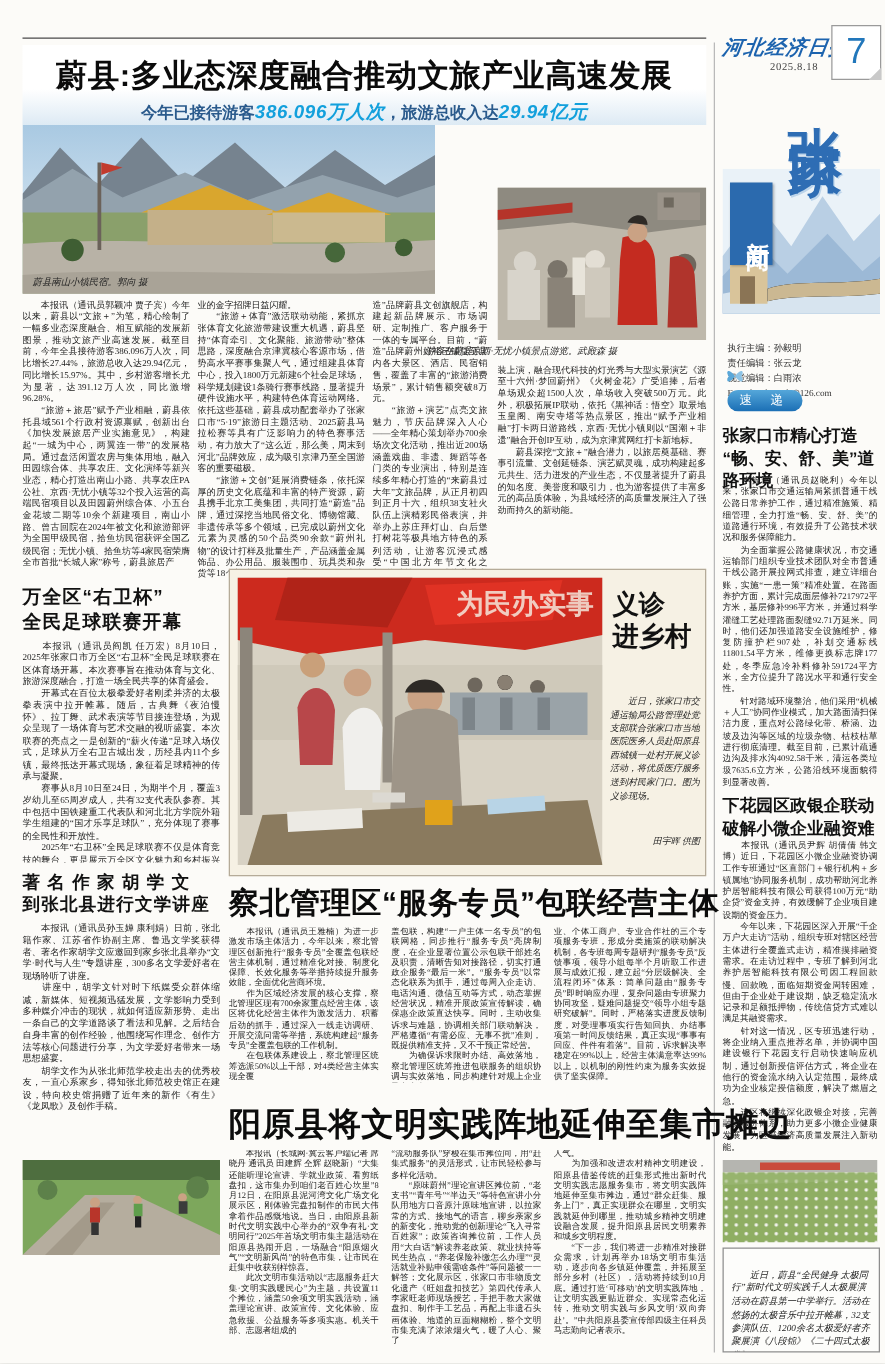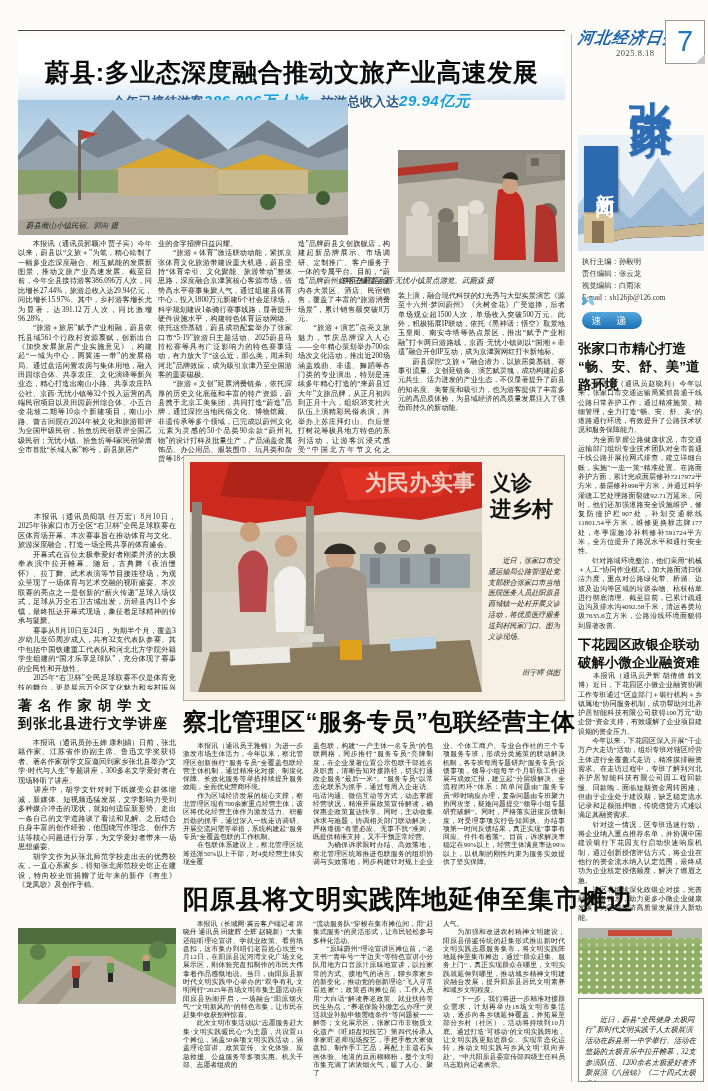--- a/index.html
+++ b/index.html
@@ -37,21 +37,21 @@
   .clinic-box{border:1px solid #b5ab99;background:#f6f1e4;}
   .clinic-title{font-weight:900;font-size:21px;line-height:1.25;color:#111;}
   .clinic-cap{font-size:7.2px;line-height:1.5;font-style:italic;color:#222;white-space:pre-line;}
   
   .region-vert{writing-mode:vertical-rl;text-orientation:upright;font-weight:900;font-size:44px;
                color:#2e6db4;letter-spacing:10px;font-family:"Liberation Sans",sans-serif;
                text-shadow:1px 1px 0 #bcd4ea;}
   .news-box{background:#2b6aae;color:#fff;writing-mode:vertical-rl;text-orientation:upright;
             font-weight:bold;font-size:19px;letter-spacing:4px;text-align:center;
             font-family:"Liberation Sans",sans-serif;box-shadow:1px 1px 2px rgba(0,0,0,.3);}
-  .credits{font-size:7.4px;line-height:1.6;color:#333;}
+  .credits{font-size:7.4px;line-height:1.6;color:#333;margin-top:17px;}
   .badge{background:linear-gradient(#55a7da,#1b6fb5);color:#fff;border-radius:9px;font-size:10px;
          letter-spacing:6px;text-align:center;line-height:17px;font-family:"Liberation Sans",sans-serif;}
   .side-title{font-family:"Liberation Sans",sans-serif;font-weight:bold;font-size:13.5px;line-height:1.35;
               color:#111;}
   .side-body{font-size:7px;line-height:1.33;text-align:justify;white-space:pre-line;overflow:hidden;}
   .col-sm{font-size:6.8px;line-height:1.22;text-align:justify;white-space:pre-line;overflow:hidden;}
 </style>
 </head>
 <body>
 
@@ -60,21 +60,21 @@
   <div class="abs rule-h" style="left:18px;top:30px;width:547px;"></div>
   <div class="abs rule-v" style="left:571px;top:34px;height:1048px;"></div>
 
   <div class="abs paper-name" style="left:578px;top:28px;">河北经济日报</div>
   <div class="abs mast-date" style="left:616px;top:48px;">2025.8.18</div>
   <div class="abs pagebox" style="left:665px;top:20px;">
     <div class="num">7</div>
   </div>
 
   <div class="abs" style="left:18px;top:36px;width:547px;height:64px;background:linear-gradient(#ffffff 55%,#ddeaf4);">
-    <div class="lead-headline" style="margin-top:20px;">蔚县:多业态深度融合推动文旅产业高速发展</div>
+    <div class="lead-headline" style="margin-top:8px;">蔚县:多业态深度融合推动文旅产业高速发展</div>
     <div class="subhead" style="margin-top:3px;">
       <span class="t">今年已接待游客</span><span class="n">386.096万人次</span><span class="t">，旅游总收入达</span><span class="n">29.94亿元</span>
     </div>
   </div>
 
   <div class="abs" style="left:18px;top:100px;width:330px;height:135px;">
     <svg class="photo" width="330" height="135" viewBox="0 0 330 135">
       <defs>
         <linearGradient id="sky1" x1="0" y1="0" x2="0" y2="1">
           <stop offset="0" stop-color="#a9c9e2"></stop>
@@ -132,20 +132,24 @@
         <path d="M104 28 C108 20 120 20 120 30 Z" fill="#2e2a26"></path>
       <path d="M138 56 C148 52 158 58 158 74 L160 112 L136 112 Z" fill="#b0342c"></path>
       <rect x="60" y="56" width="10" height="30" fill="#e8e4da"></rect>
     </svg>
   </div>
   <div class="abs cap-row" style="left:340px;top:276px;width:225px;">
     <span>游客在蔚县京西·无忧小镇景点游览。</span>
     <span>武殿森 摄</span>
   </div>
 
+  <div class="abs mid-title" style="left:18px;top:468px;width:158px;">
+    <div>万全区“右卫杯”</div>
+    <div>全民足球联赛开幕</div>
+  </div>
   <div class="abs body-text" style="left:18px;top:512px;width:158px;height:178px;font-size:7.3px;">　　本报讯（通讯员阎凯 任万宏）8月10日，2025年张家口市万全区“右卫杯”全民足球联赛在区体育场开幕。本次赛事旨在推动体育与文化、旅游深度融合，打造一场全民共享的体育盛会。
 　　开幕式在百位太极拳爱好者刚柔并济的太极拳表演中拉开帷幕。随后，古典舞《夜泊慢怀》、拉丁舞、武术表演等节目接连登场，为观众呈现了一场体育与艺术交融的视听盛宴。本次联赛的亮点之一是创新的“薪火传递”足球入场仪式，足球从万全右卫古城出发，历经县内11个乡镇，最终抵达开幕式现场，象征着足球精神的传承与凝聚。
 　　赛事从8月10日至24日，为期半个月，覆盖3岁幼儿至65周岁成人，共有32支代表队参赛。其中包括中国铁建重工代表队和河北北方学院外籍学生组建的“国才乐享足球队”，充分体现了赛事的全民性和开放性。
 　　2025年“右卫杯”全民足球联赛不仅是体育竞技的舞台，更是展示万全区文化魅力和乡村振兴成果的窗口，通过创新办赛模式，赛事将助力万全体育事业发展，为全民健身和区域经济发展注入新活力。</div>
 
   <div class="abs mid-title" style="left:18px;top:696px;width:158px;font-size:14px;">
     <div>著 名 作 家 胡 学 文</div>
     <div>到张北县进行文学讲座</div>
   </div>
   <div class="abs body-text" style="left:18px;top:738px;width:158px;height:186px;font-size:7.3px;">　　本报讯（通讯员孙玉婵 康利娟）日前，张北籍作家、江苏省作协副主席、鲁迅文学奖获得者、著名作家胡学文应邀回到家乡张北县举办“文学·时代与人生”专题讲座，300多名文学爱好者在现场聆听了讲座。

